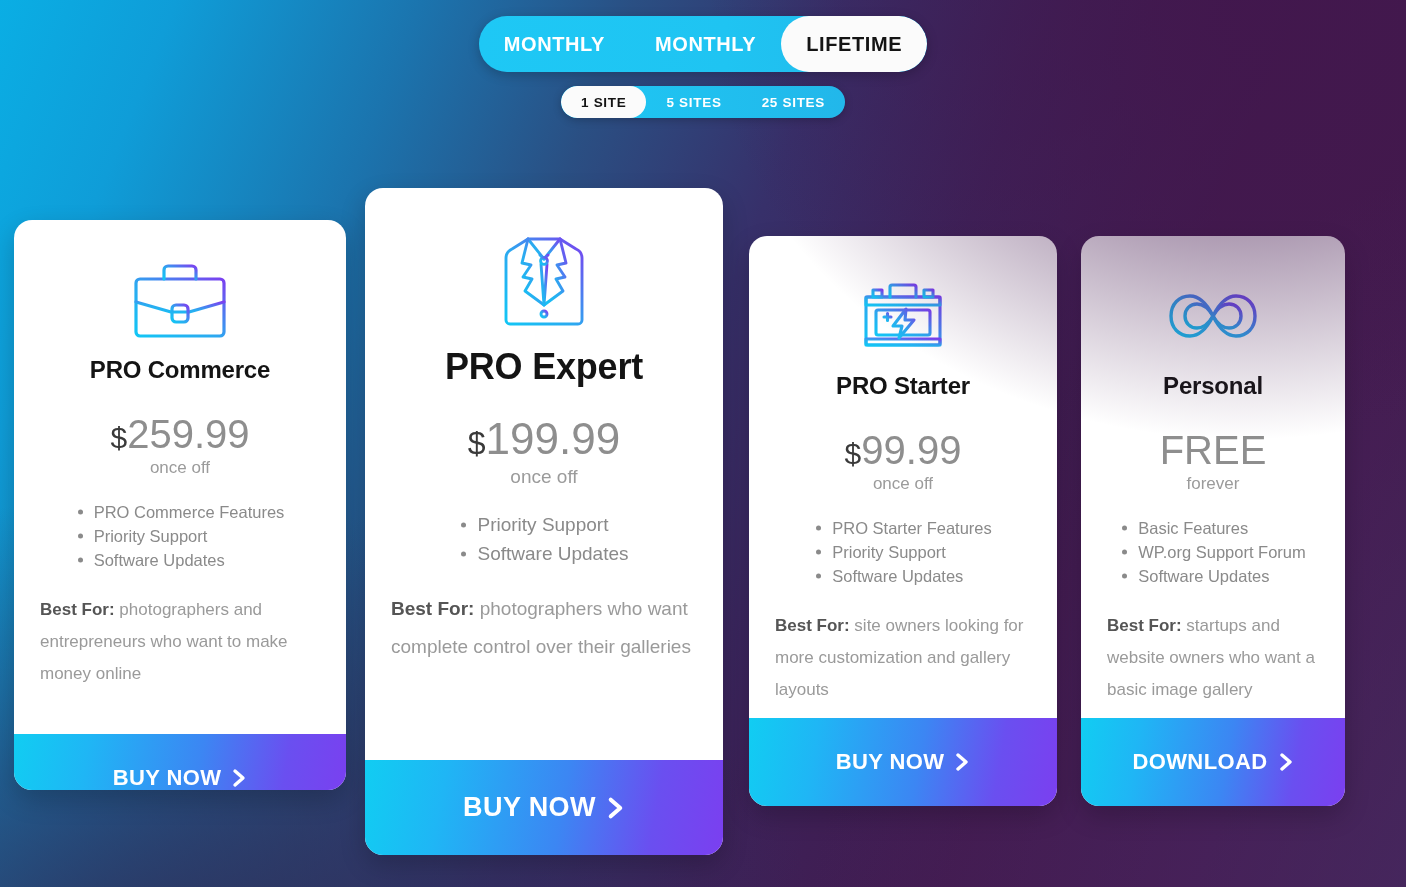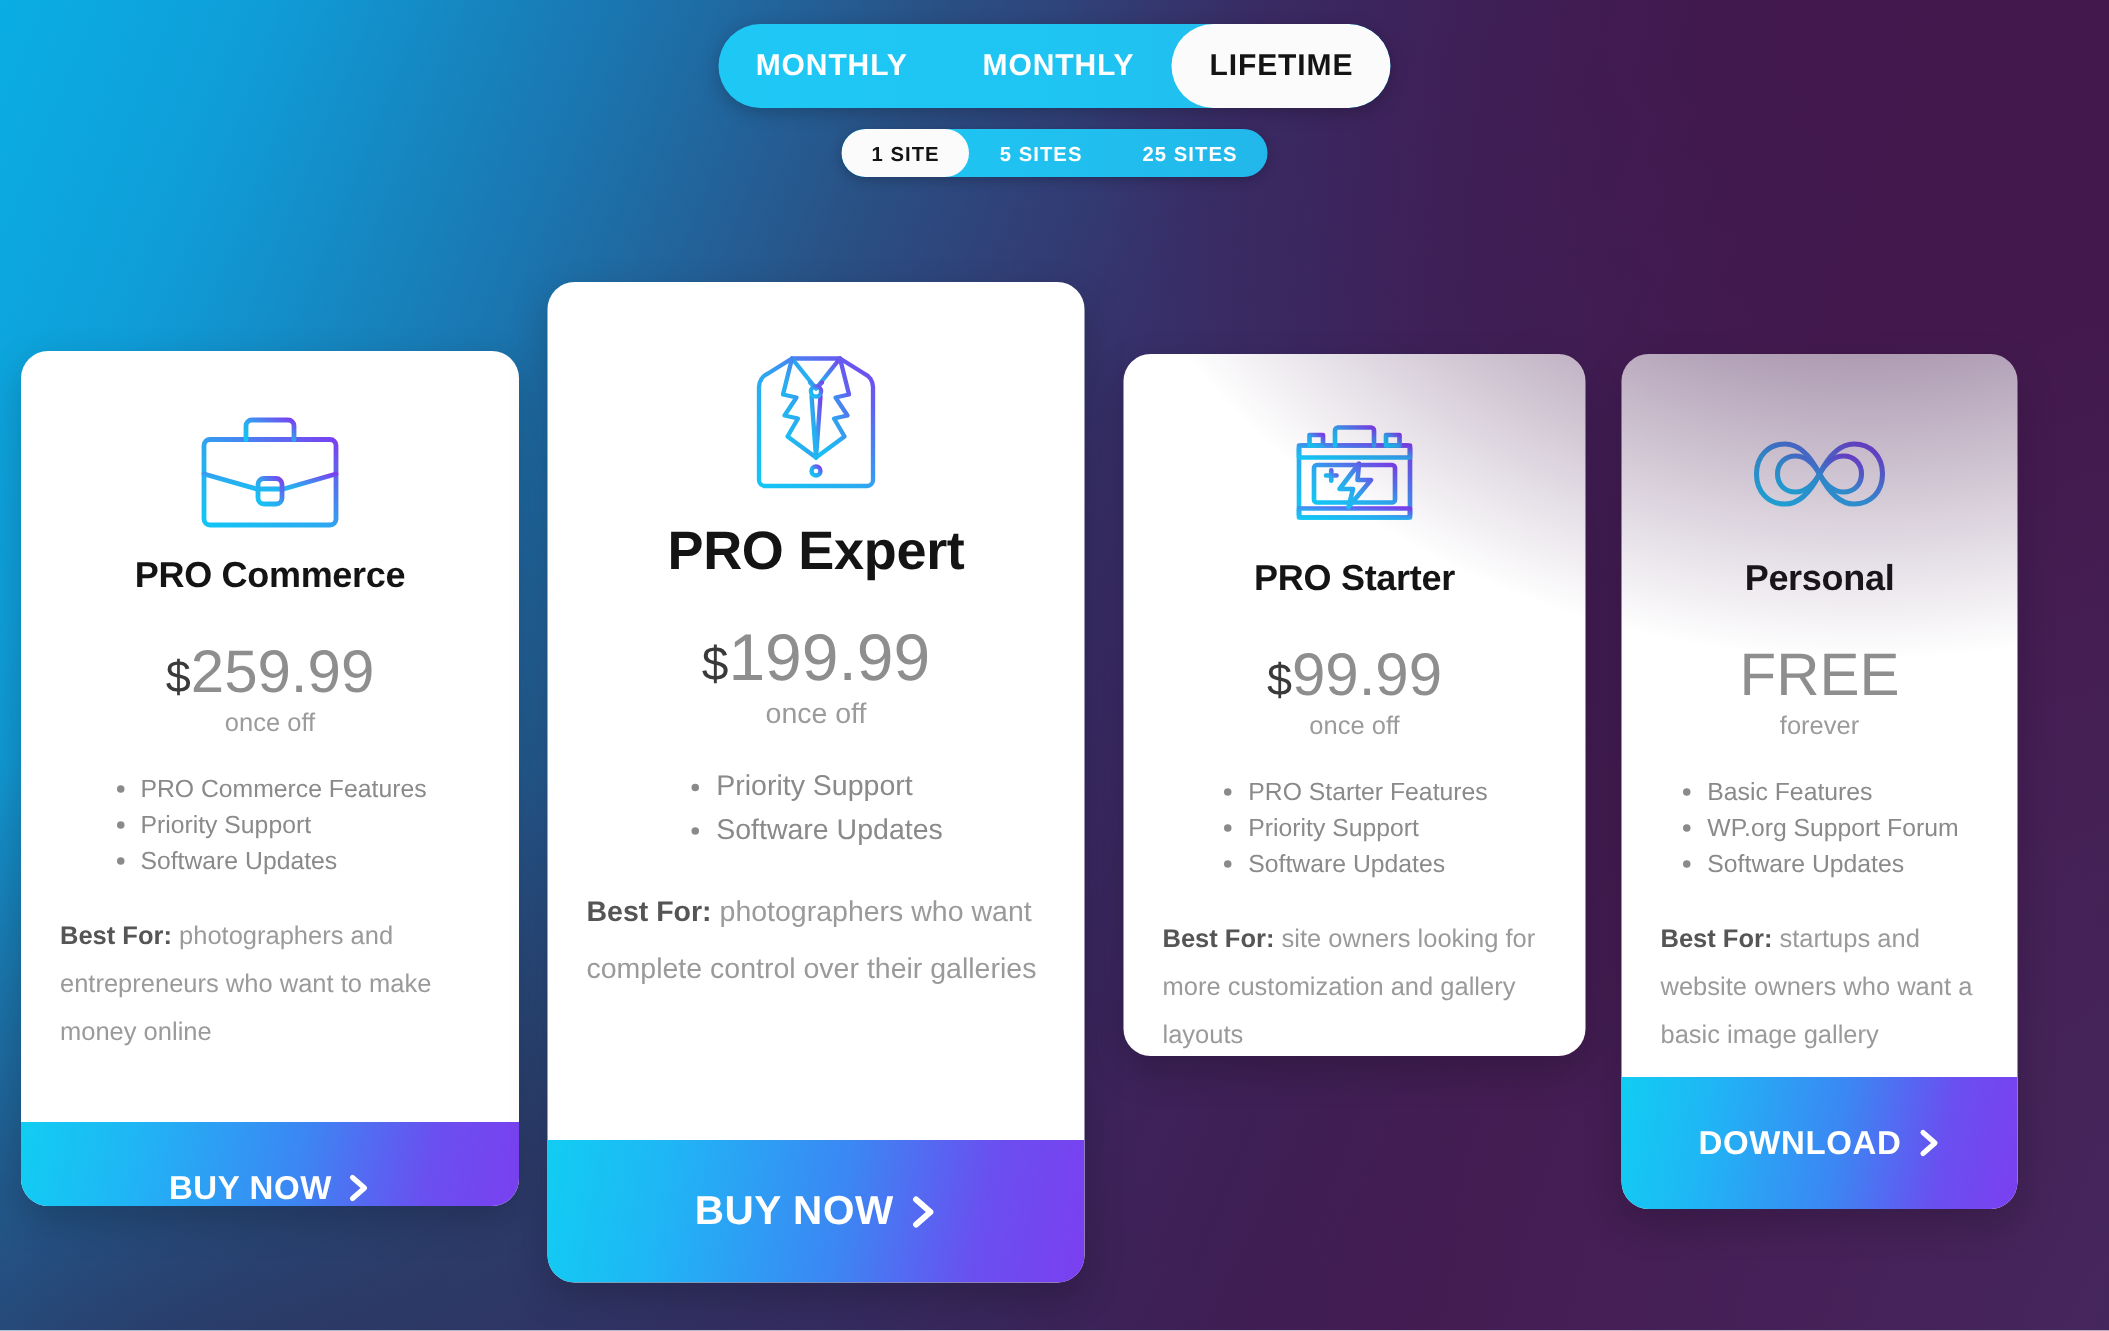--- a/index.html
+++ b/index.html
@@ -207,23 +207,23 @@
     cursor: pointer;
     user-select: none;
   }
   .cta .chev {
     margin-left: 10px;
     display: inline-flex;
     align-items: center;
   }
 
   
-  #card-commerce { left: 14px;   top: 234px; width: 332px; height: 570px; gap: 36px; }
+  #card-commerce { left: 14px;   top: 220px; width: 332px; height: 570px; gap: 36px; }
   #card-expert   { left: 365px;  top: 188px; width: 358px; height: 667px; }
-  #card-starter  { left: 749px;  top: 236px; width: 308px; height: 468px; }
+  #card-starter  { left: 749px;  top: 236px; width: 308px; height: 570px; }
   #card-personal { left: 1081px; top: 236px; width: 264px; height: 570px; }
 
   
   .card.regular .plan-icon { height: 104px; margin-top: 2px; }
   .card.regular .plan-name { font-size: 24px; margin-top: 4px; }
   .card.regular .price-row { margin-top: 28px; }
   .card.regular .price-cur { font-size: 30px; }
   .card.regular .price-val { font-size: 40px; }
   .card.regular .price-note { font-size: 17px; margin-top: 1px; }
   .card.regular .features { margin-top: 22px; font-size: 16.5px; line-height: 24px; }

